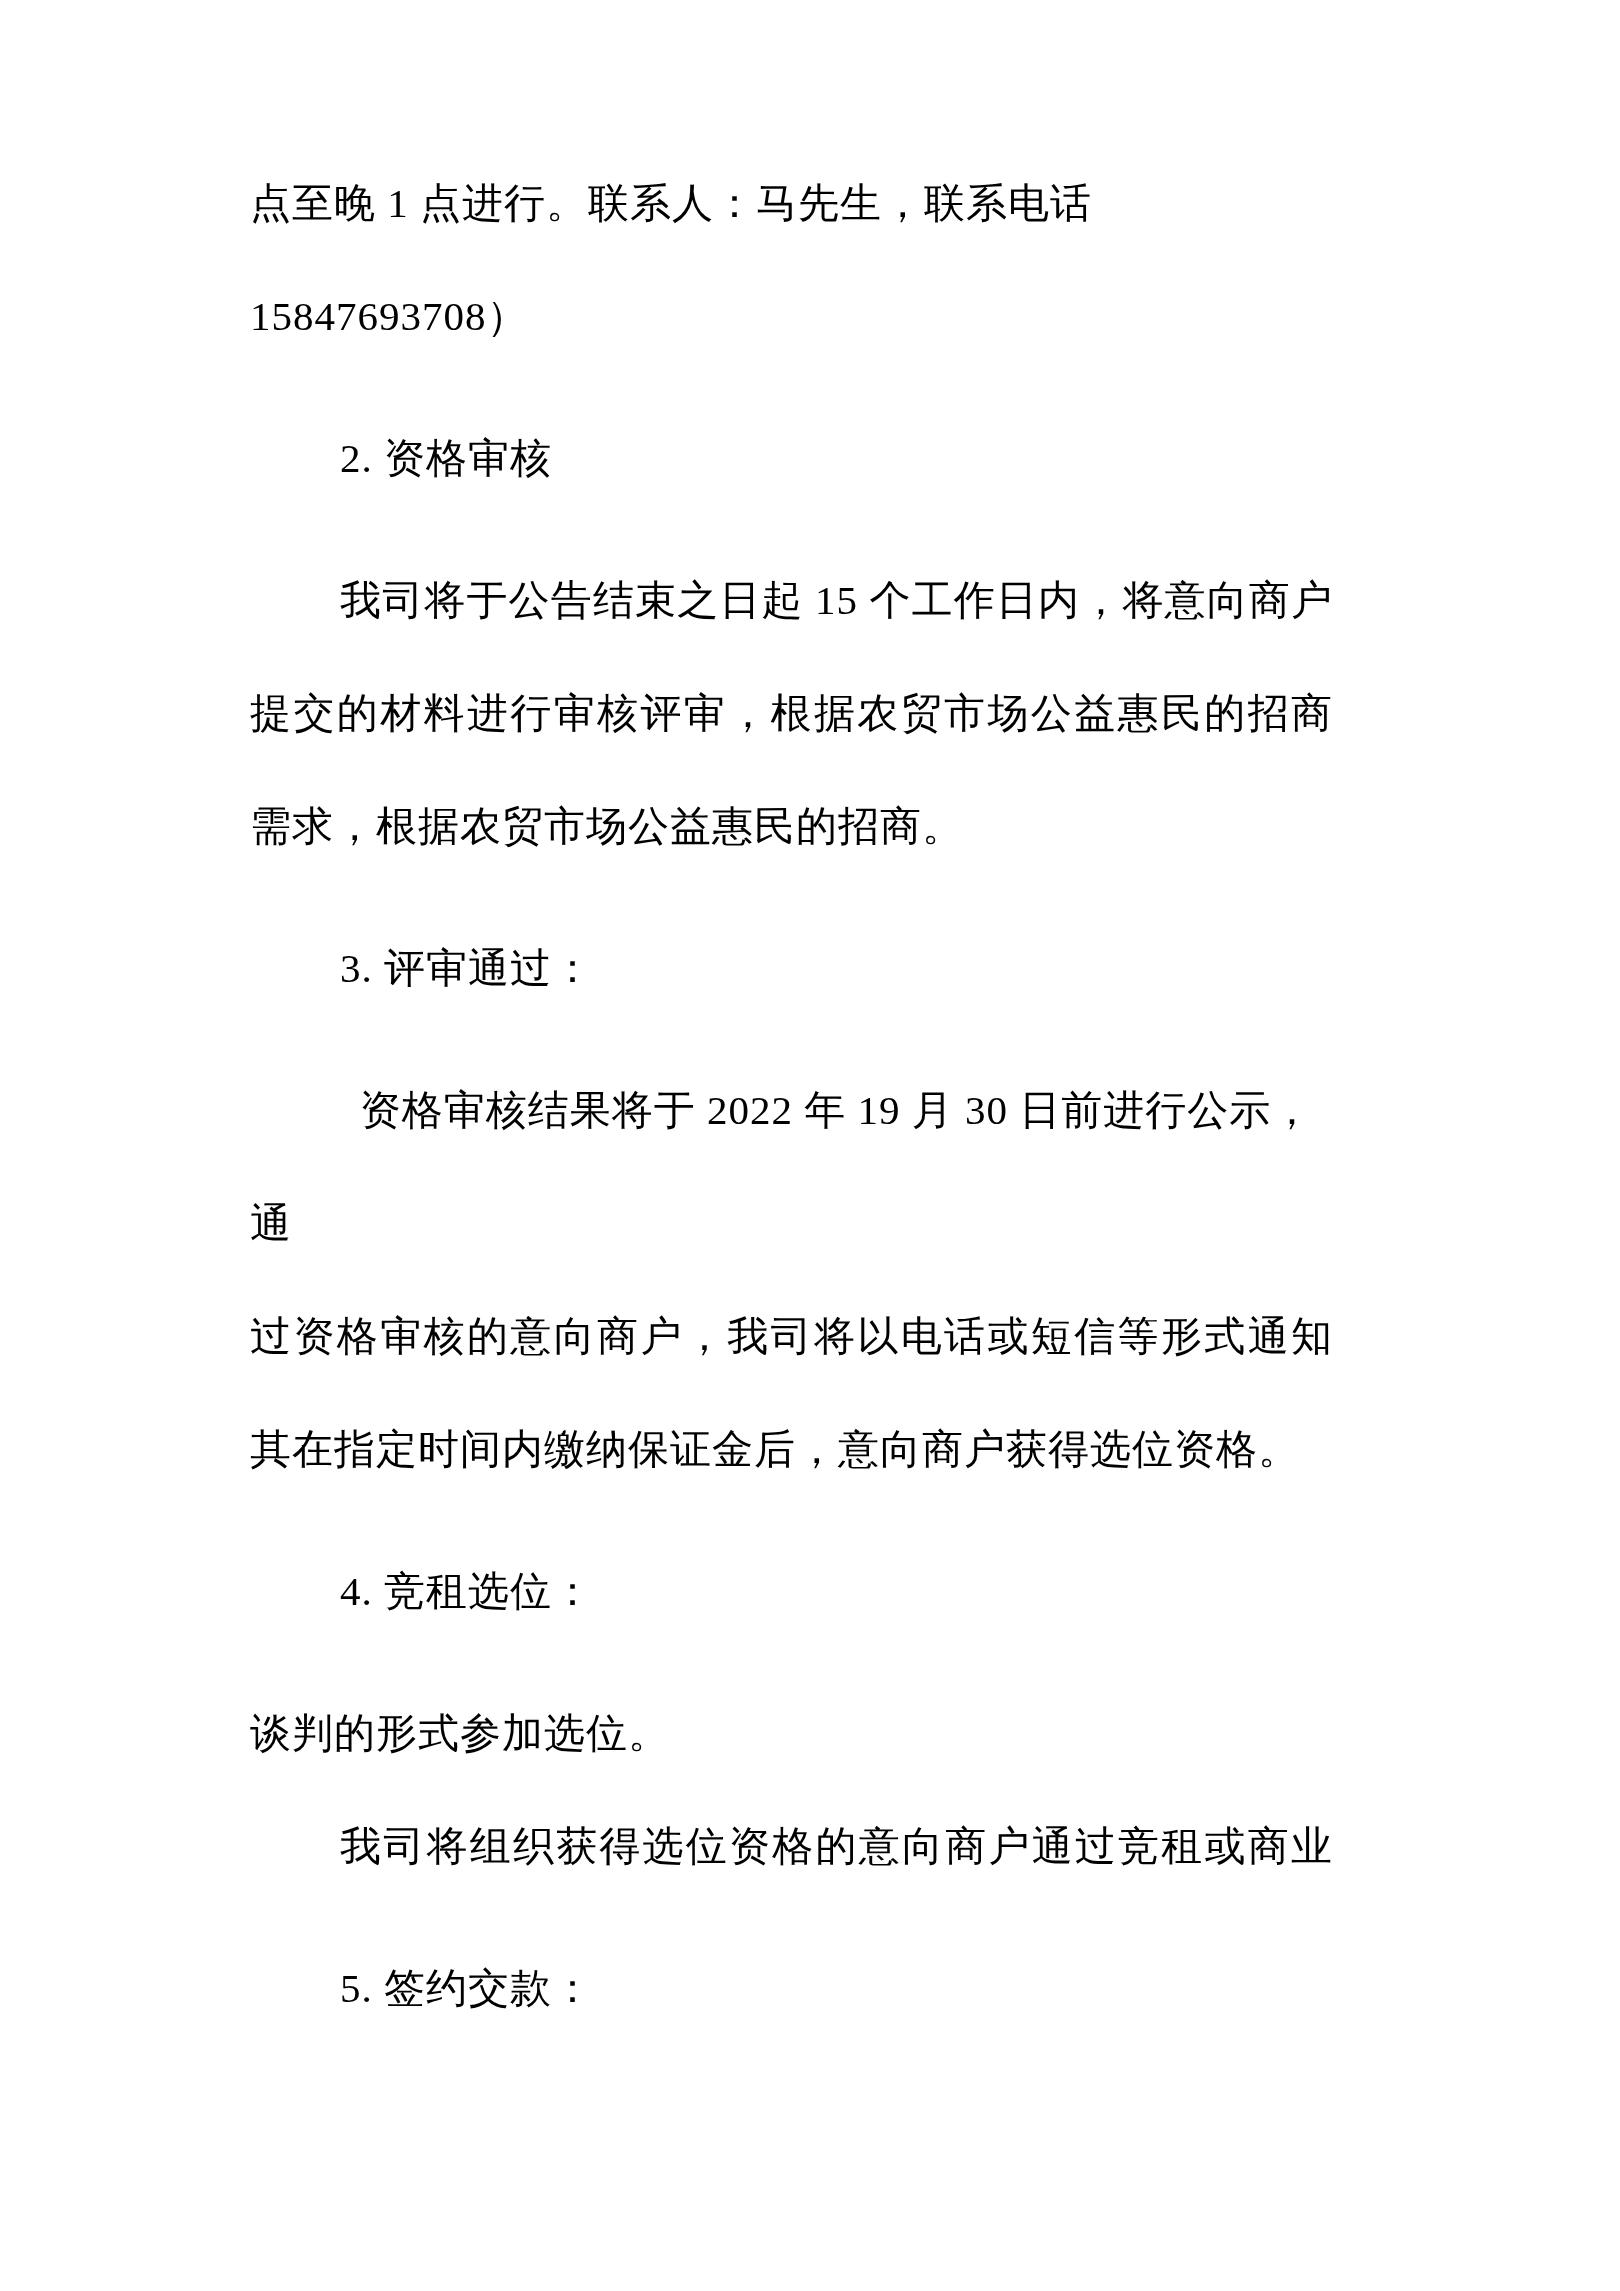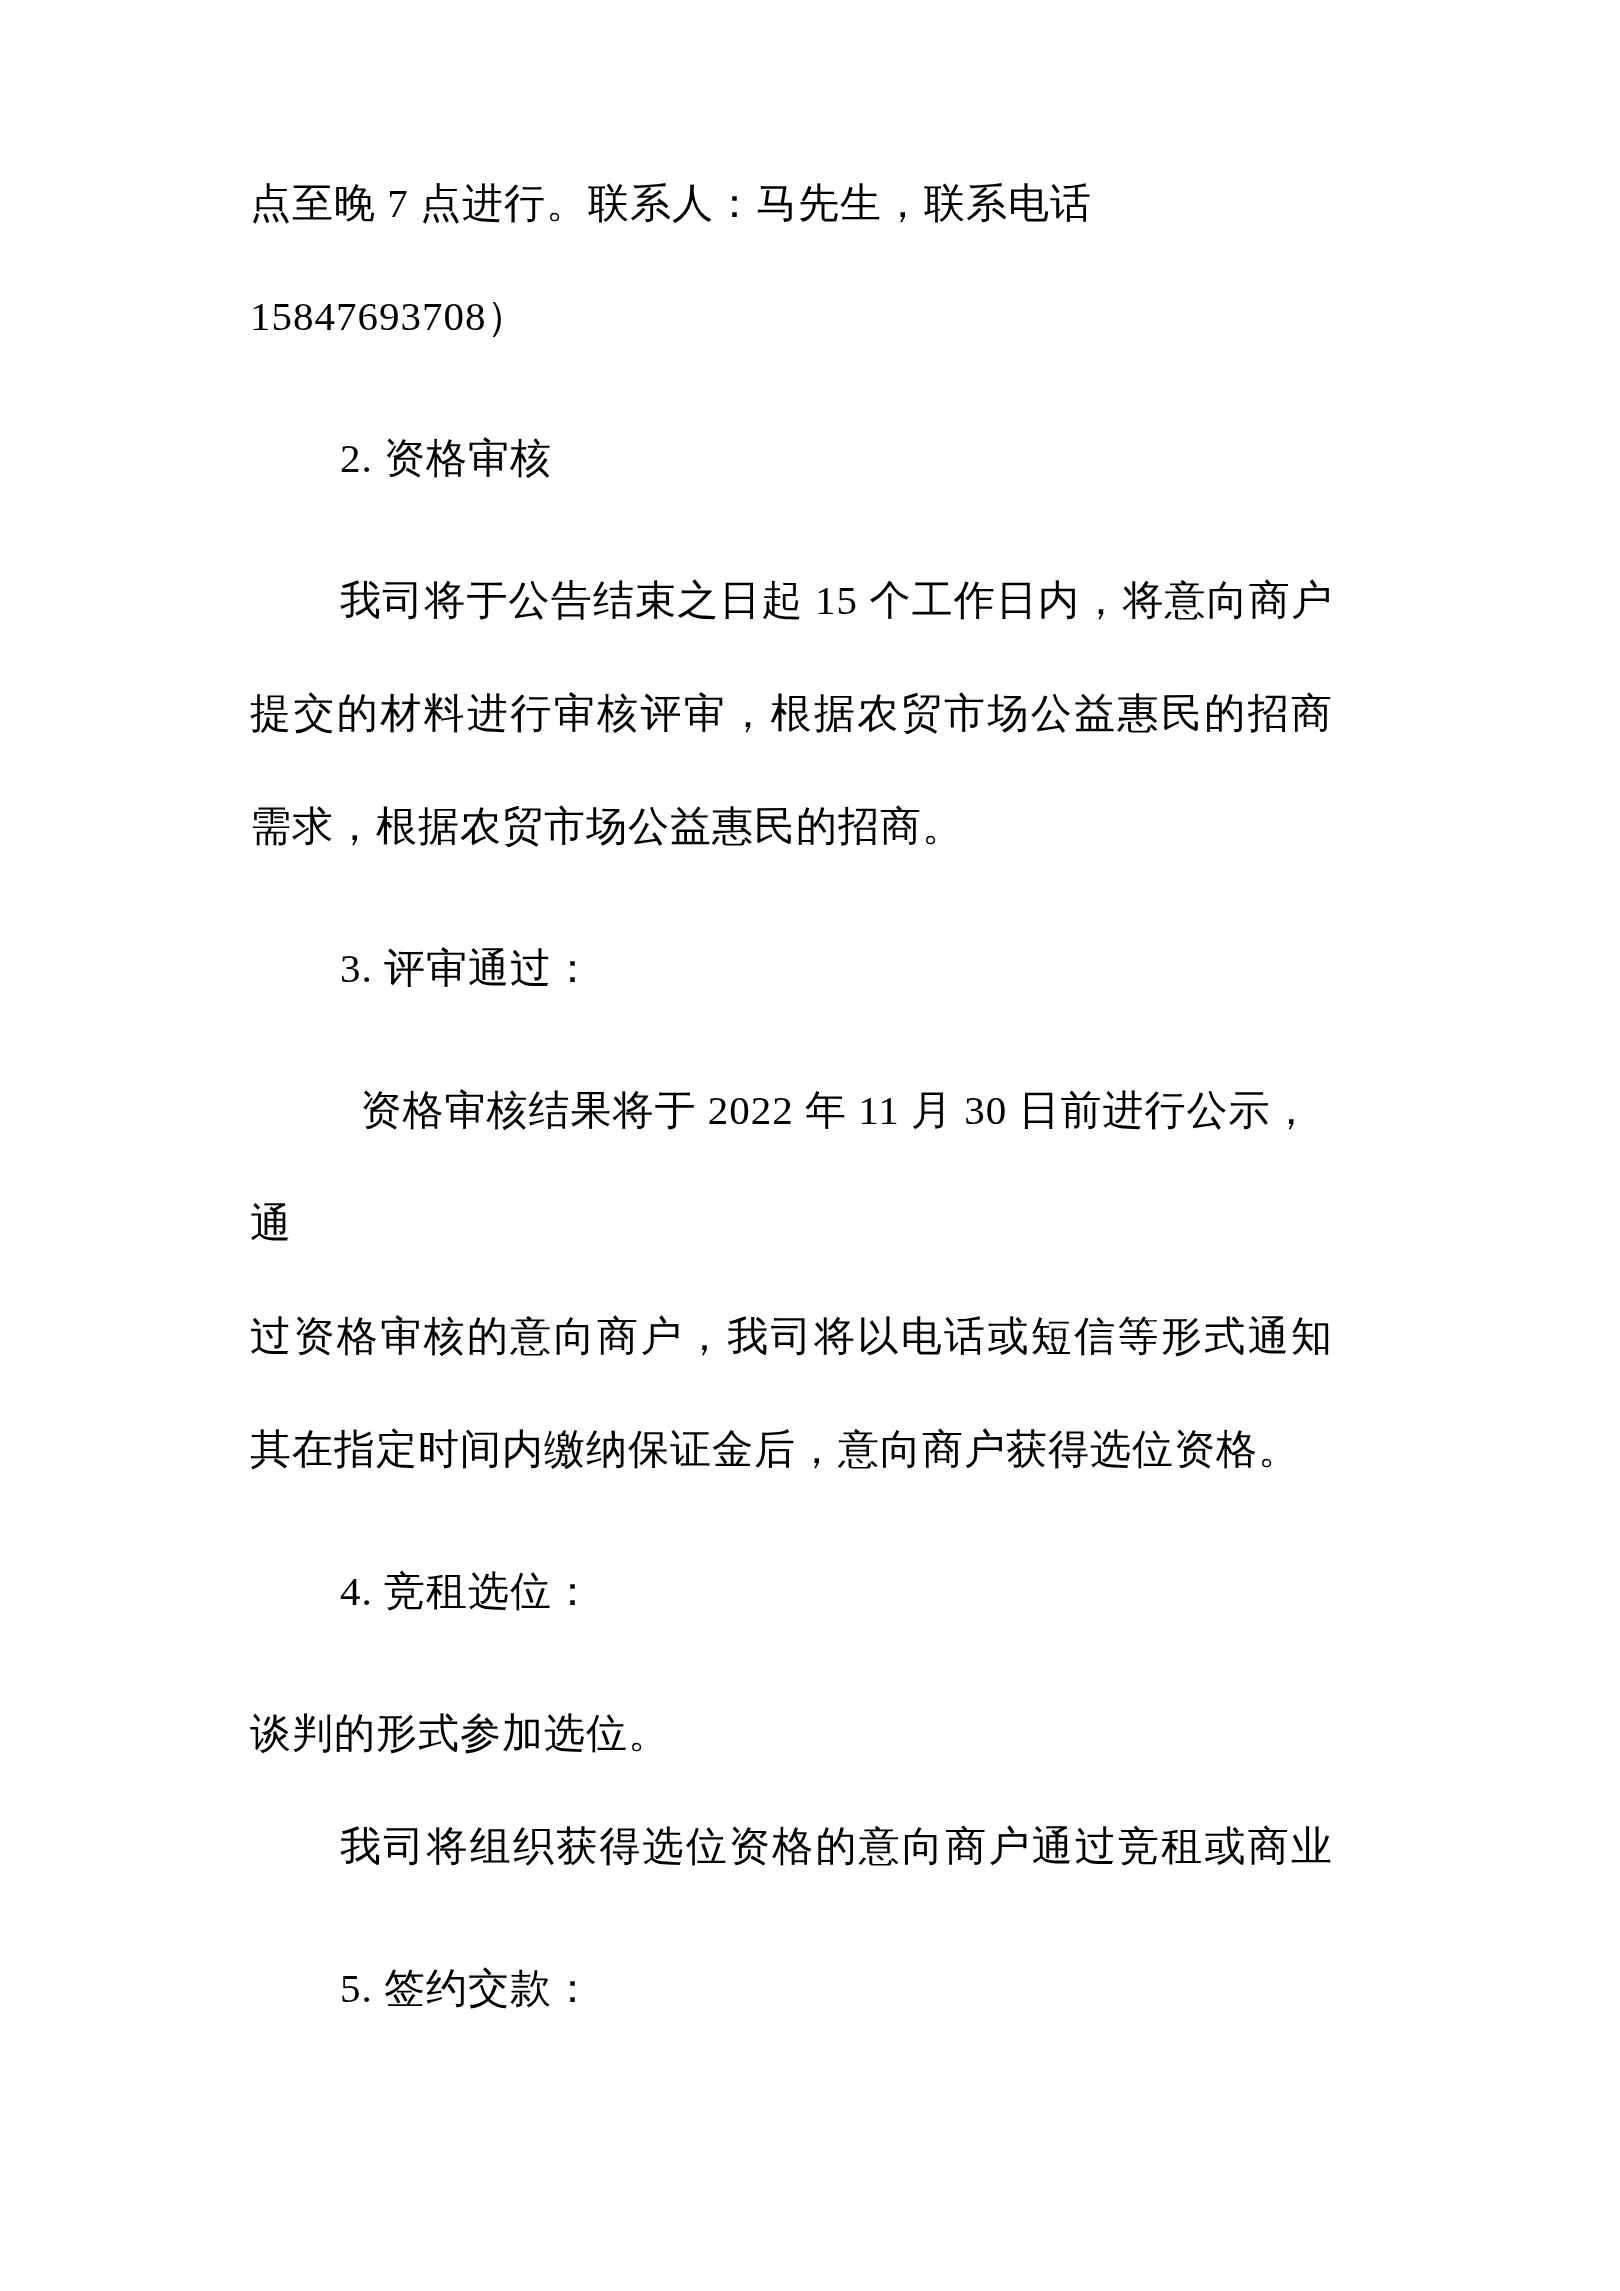--- a/index.html
+++ b/index.html
@@ -44,40 +44,40 @@
     text-align: center;
   }
 </style>
 </head>
 <body>
 
 <div class="page">
   <div class="content">
 
     <div class="para">
-      <div class="tline tline--end">点至晚 7 点进行。联系人：马先生，联系电话</div>
+      <div class="tline tline--end">点至晚 1 点进行。联系人：马先生，联系电话</div>
       <div class="tline tline--end">15847693708）</div>
     </div>
 
     <div class="para">
       <div class="tline tline--end tline--indent">2. 资格审核</div>
     </div>
 
     <div class="para">
       <div class="tline tline--indent">我司将于公告结束之日起 15 个工作日内，将意向商户</div>
       <div class="tline">提交的材料进行审核评审，根据农贸市场公益惠民的招商</div>
       <div class="tline tline--end">需求，根据农贸市场公益惠民的招商。</div>
     </div>
 
     <div class="para">
       <div class="tline tline--end tline--indent">3. 评审通过：</div>
     </div>
 
     <div class="para">
-      <div class="tline tline--indent">资格审核结果将于 2022 年 11 月 30 日前进行公示，通</div>
+      <div class="tline tline--indent">资格审核结果将于 2022 年 19 月 30 日前进行公示，通</div>
       <div class="tline">过资格审核的意向商户，我司将以电话或短信等形式通知</div>
       <div class="tline tline--end">其在指定时间内缴纳保证金后，意向商户获得选位资格。</div>
     </div>
 
     <div class="para">
       <div class="tline tline--end tline--indent">4. 竞租选位：</div>
     </div>
 
     <div class="para">
       <div class="tline tline--end">谈判的形式参加选位。</div>

